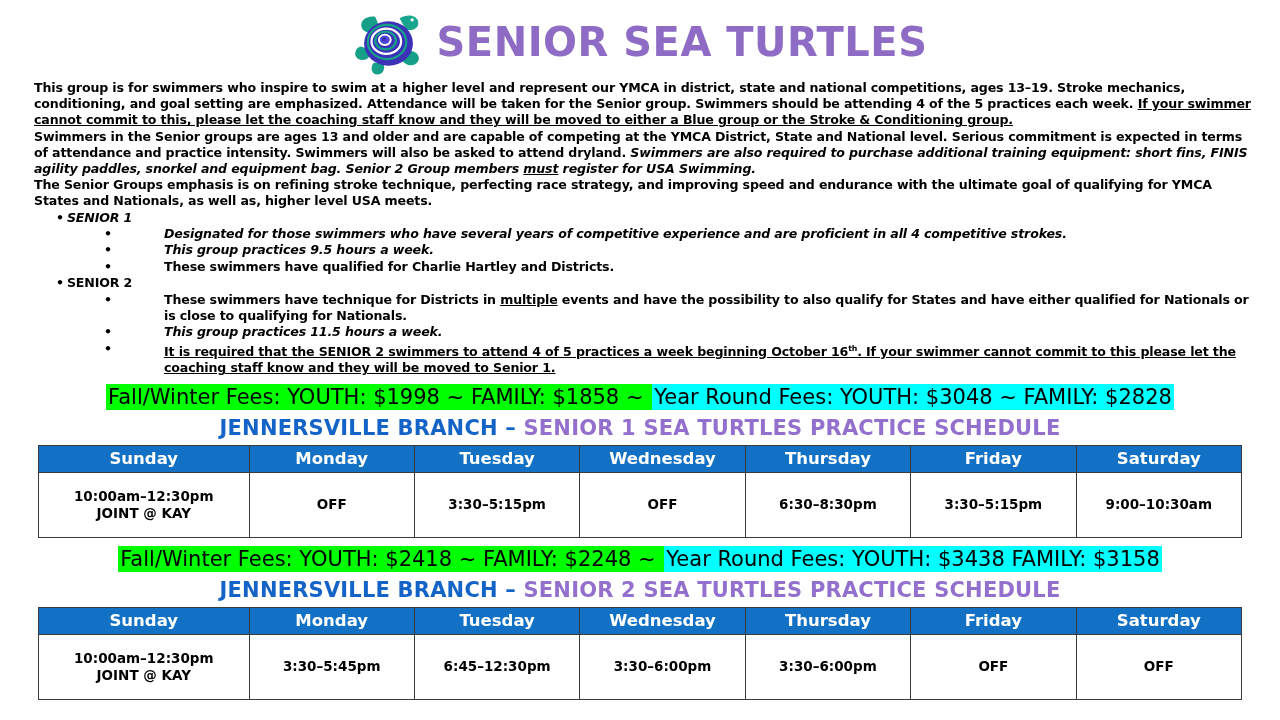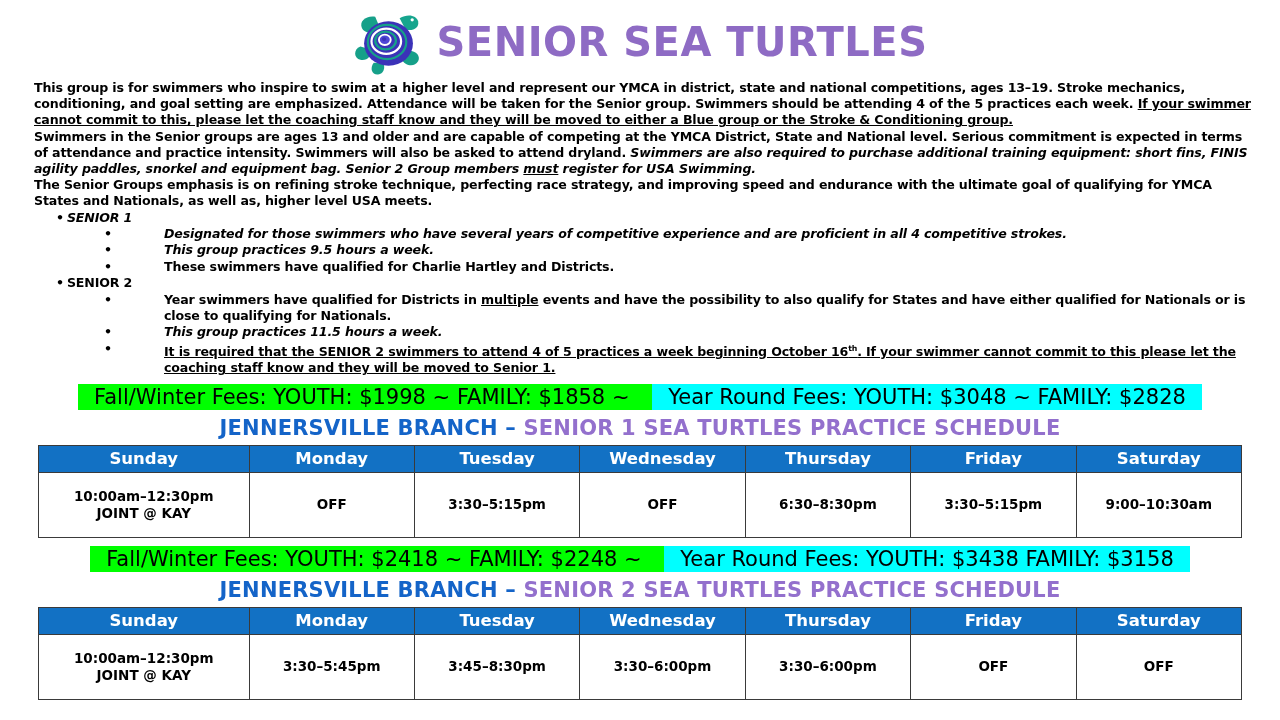--- a/index.html
+++ b/index.html
@@ -83,21 +83,21 @@
   .lvl3 .txt { flex: 1 1 auto; }
 
   
   .fees {
     text-align: center;
     font-family: "DejaVu Sans", sans-serif;
     font-size: 21px;
     white-space: nowrap;
   }
   .fees .seg {
-    padding: 1px 16px;
+    padding: 1px 2px;
   }
   .fee-green { background: #00ff00; }
   .fee-cyan  { background: #00ffff; }
 
   .fees-row-1 { margin-top: 8px; }
   .fees-row-2 { margin-top: 9px; border-radius: 8px; }
 
   
   .sched-title {
     text-align: center;
@@ -187,21 +187,21 @@
   </div>
   <div class="lvl3">
     <span class="bullet">•</span>
     <span class="txt">These swimmers have qualified for Charlie Hartley and Districts.</span>
   </div>
 
   <div class="lvl2"><span class="dot">•</span><span>SENIOR 2</span></div>
 
   <div class="lvl3">
     <span class="bullet">•</span>
-    <span class="txt"><span>Year swimmers have qualified for Districts in </span><span class="u">multiple</span><span> events and have the possibility  to also qualify for States and  have either qualified for Nationals or is close to qualifying for Nationals.</span></span>
+    <span class="txt"><span>These swimmers have technique for Districts in </span><span class="u">multiple</span><span> events and have the possibility  to also qualify for States and  have either qualified for Nationals or is close to qualifying for Nationals.</span></span>
   </div>
   <div class="lvl3">
     <span class="bullet">•</span>
     <span class="txt it">This group practices 11.5 hours a week.</span>
   </div>
   <div class="lvl3">
     <span class="bullet">•</span>
     <span class="txt u"><span>It is required that the SENIOR 2 swimmers to attend 4 of 5 practices a week beginning October 16</span><sup>th</sup><span>.  If your swimmer cannot commit to this please let the coaching staff know and they will be moved to Senior 1.</span></span>
   </div>
 </div>
@@ -269,21 +269,21 @@
         <th>Wednesday</th>
         <th>Thursday</th>
         <th>Friday</th>
         <th>Saturday</th>
       </tr>
     </thead>
     <tbody>
       <tr>
         <td>10:00am–12:30pm<br>JOINT @ KAY</td>
         <td>3:30–5:45pm</td>
-        <td>3:45–8:30pm</td>
+        <td>6:45–12:30pm</td>
         <td>3:30–6:00pm</td>
         <td>3:30–6:00pm</td>
         <td>OFF</td>
         <td>OFF</td>
       </tr>
     </tbody>
   </table>
 </div>
 
 </body></html>

